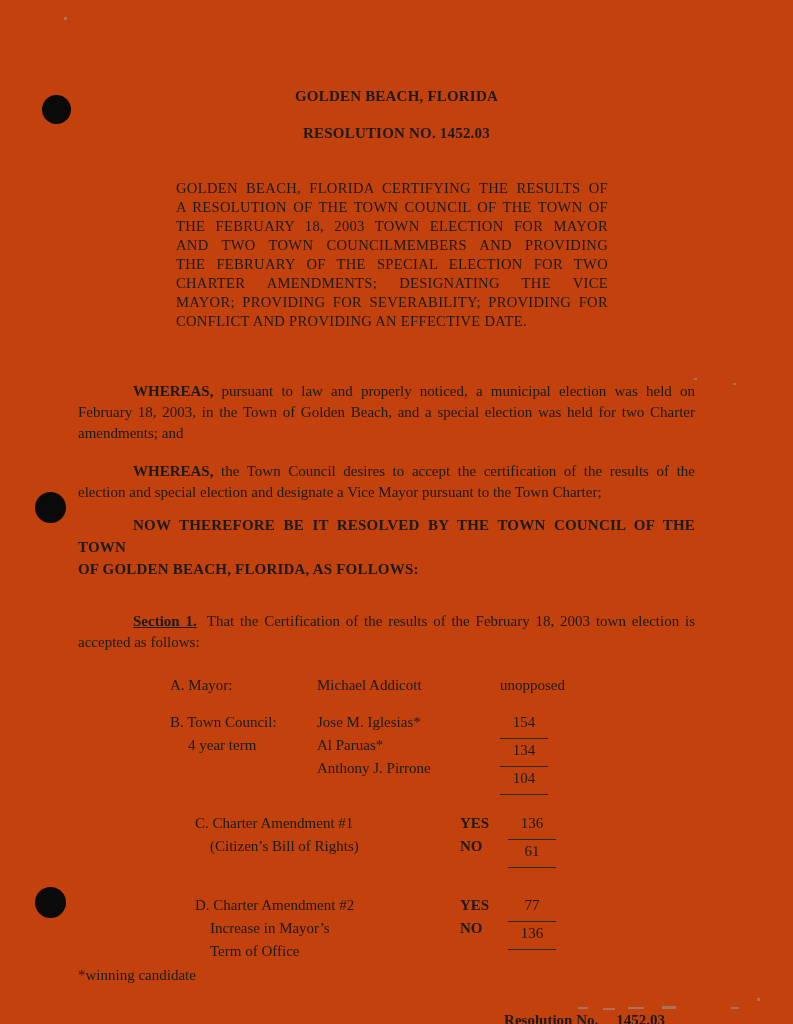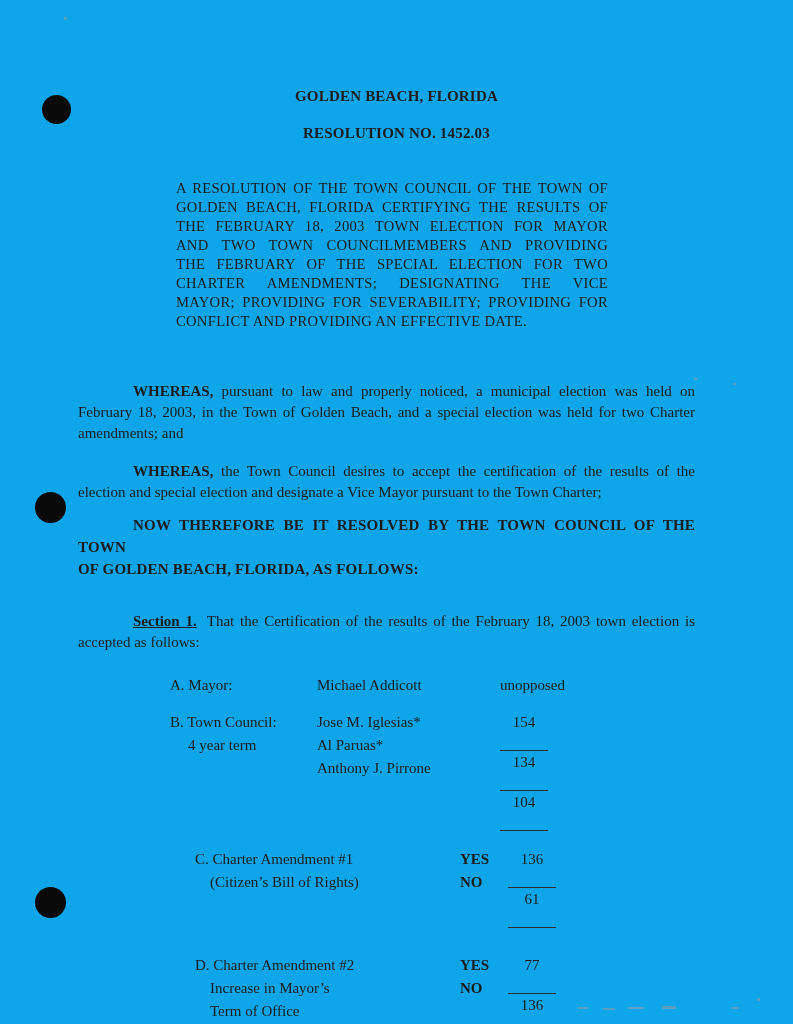--- a/index.html
+++ b/index.html
@@ -5,21 +5,21 @@
   html, body {
     margin: 0;
     padding: 0;
     background: #e8e8e8;
   }
   .page {
     position: relative;
     width: 793px;
     height: 1024px;
     margin: 0 auto;
-    background: #0ea5e9;
+    background: #c2410c;
     font-family: "Liberation Serif", "DejaVu Serif", serif;
     color: #1b1b1b;
     overflow: hidden;
   }
   
   .punch-dot {
     position: absolute;
     background: #0a0a0a;
     border-radius: 50%;
   }
@@ -104,21 +104,21 @@
   }
   .row-c { margin-top: 17px; }
   .row-d { margin-top: 26px; }
   .cd-sub { padding-left: 15px; }
   .yesno { font-weight: bold; }
   .vote {
     display: inline-block;
     width: 48px;
     text-align: center;
     border-bottom: 1.6px solid #2b2b2b;
-    padding-bottom: 16px;
+    padding-bottom: 4px;
   }
   .footnote {
     margin: 4px 0 0 78px;
     font-size: 15px;
   }
   .doc-footer {
     margin-top: 28px;
     text-align: right;
     padding-right: 118px;
     font-size: 15px;
@@ -149,22 +149,22 @@
   <div class="speck" style="left:662px; top:1006px; width:14px; height:3px;"></div>
   <div class="speck" style="left:731px; top:1007px; width:8px; height:2px;"></div>
   <div class="speck" style="left:757px; top:998px; width:3px; height:3px;"></div>
 
   <div class="doc-header">
     <div class="line1">GOLDEN BEACH, FLORIDA</div>
     <div class="line2">RESOLUTION NO.  1452.03</div>
   </div>
 
   <div class="title-block">
+    <div class="title-line">GOLDEN BEACH, FLORIDA CERTIFYING THE RESULTS OF</div>
     <div class="title-line">A RESOLUTION OF THE TOWN COUNCIL OF THE TOWN OF</div>
-    <div class="title-line">GOLDEN BEACH, FLORIDA CERTIFYING THE RESULTS OF</div>
     <div class="title-line">THE FEBRUARY 18, 2003 TOWN ELECTION FOR MAYOR</div>
     <div class="title-line">AND TWO TOWN COUNCILMEMBERS AND PROVIDING</div>
     <div class="title-line">THE FEBRUARY OF THE SPECIAL ELECTION FOR TWO</div>
     <div class="title-line">CHARTER AMENDMENTS; DESIGNATING THE VICE</div>
     <div class="title-line">MAYOR; PROVIDING FOR SEVERABILITY; PROVIDING FOR</div>
     <div class="title-line">CONFLICT AND PROVIDING AN EFFECTIVE DATE.</div>
   </div>
 
   <p class="para mt-whereas1"><span class="bold">WHEREAS,</span><span> pursuant to law and properly noticed, a municipal election was held on February 18, 2003, in the Town of Golden Beach, and a special election was held for two Charter amendments; and</span></p>
 

